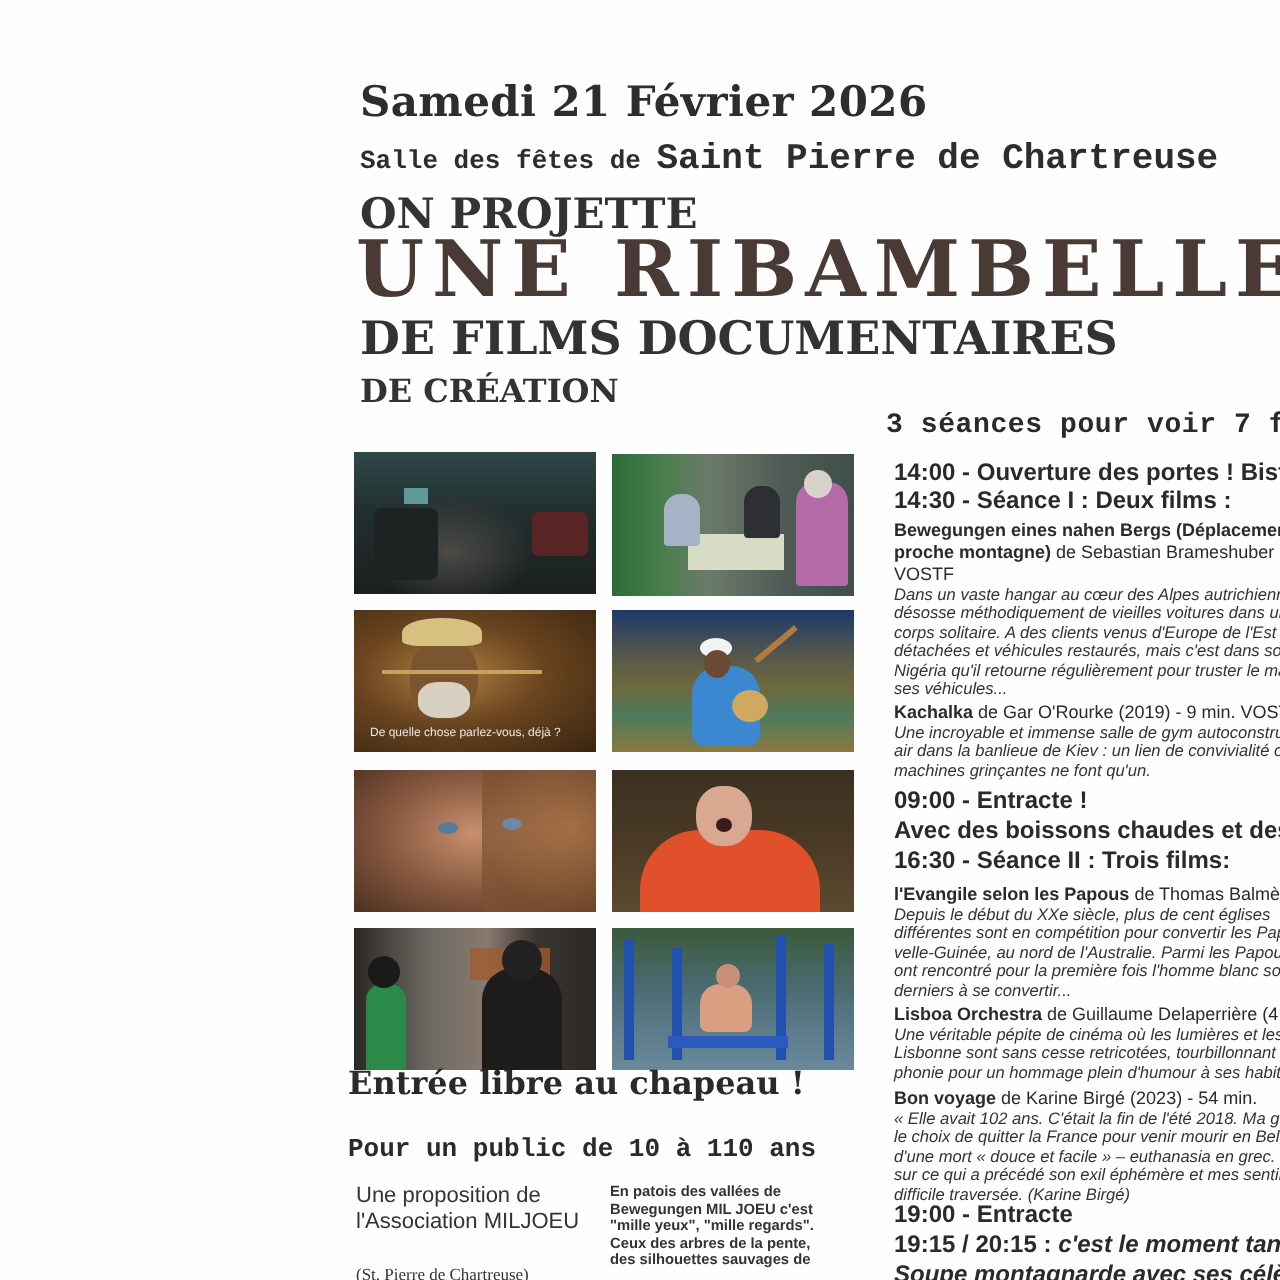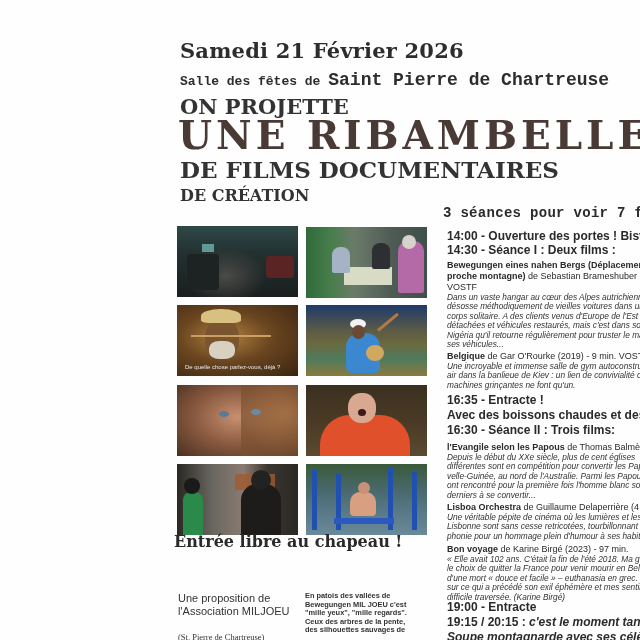--- a/index.html
+++ b/index.html
@@ -155,20 +155,21 @@
       <div class="bar" style="left:30px;top:10px;height:56px;"></div>
       <div class="bar" style="left:82px;top:4px;height:62px;"></div>
       <div class="bar" style="left:106px;top:8px;height:58px;"></div>
       <div class="bench"></div>
         <div class="man"></div>
         <div class="mhead"></div>
     </div>
   </div>
 
   <div class="entree slab">Entrée libre au chapeau !</div>
+  <div class="public mono">Pour un public de 10 à 110 ans</div>
 
   <div class="prop">
     <span class="l1">Une proposition de</span>
     <span class="l2">l'Association MILJOEU</span>
     <span class="l3">(St. Pierre de Chartreuse)</span>
   </div>
 
   <div class="patois">
     <div>En patois des vallées de</div>
     <div>Bewegungen MIL JOEU c'est</div>
@@ -193,29 +194,29 @@
     <div class="r-desc" style="top:88px;">
       <span>Dans un vaste hangar au cœur des Alpes autrichiennes, Cliff</span>
       <span>désosse méthodiquement de vieilles voitures dans un</span>
       <span>corps solitaire. A des clients venus d'Europe de l'Est</span>
       <span>détachées et véhicules restaurés, mais c'est dans son</span>
       <span>Nigéria qu'il retourne régulièrement pour truster le marché</span>
       <span>ses véhicules...</span>
     </div>
 
     <div class="r-film" style="top:146px;">
-      <b>Belgique</b><span> de Gar O'Rourke (2019) - 9 min. VOSTF</span>
+      <b>Kachalka</b><span> de Gar O'Rourke (2019) - 9 min. VOSTF</span>
     </div>
     <div class="r-desc" style="top:157px;">
       <span>Une incroyable et immense salle de gym autoconstruite en plein</span>
       <span>air dans la banlieue de Kiev : un lien de convivialité où hommes et</span>
       <span>machines grinçantes ne font qu'un.</span>
     </div>
 
-    <div class="r-time" style="top:188px;">16:35 - Entracte !</div>
+    <div class="r-time" style="top:188px;">09:00 - Entracte !</div>
     <div class="r-time" style="top:203px;">Avec des boissons chaudes et des gâteaux</div>
     <div class="r-time" style="top:218px;">16:30 - Séance II : Trois films:</div>
 
     <div class="r-film" style="top:237px;">
       <b>l'Evangile selon les Papous</b><span> de Thomas Balmès</span>
     </div>
     <div class="r-desc" style="top:248px;">
       <span>Depuis le début du XXe siècle, plus de cent églises</span>
       <span>différentes sont en compétition pour convertir les Papous de Nou-</span>
       <span>velle-Guinée, au nord de l'Australie. Parmi les Papous, ceux qui</span>
@@ -226,21 +227,21 @@
     <div class="r-film" style="top:297px;">
       <b>Lisboa Orchestra</b><span> de Guillaume Delaperrière (4</span>
     </div>
     <div class="r-desc" style="top:308px;">
       <span>Une véritable pépite de cinéma où les lumières et les sons de</span>
       <span>Lisbonne sont sans cesse retricotées, tourbillonnant en sym-</span>
       <span>phonie pour un hommage plein d'humour à ses habitants.</span>
     </div>
 
     <div class="r-film" style="top:339px;">
-      <b>Bon voyage</b><span> de Karine Birgé (2023) - 97 min.</span>
+      <b>Bon voyage</b><span> de Karine Birgé (2023) - 54 min.</span>
     </div>
     <div class="r-desc" style="top:350px;">
       <span>« Elle avait 102 ans. C'était la fin de l'été 2018. Ma grand-mère a fait</span>
       <span>le choix de quitter la France pour venir mourir en Belgique</span>
       <span>d'une mort « douce et facile » – euthanasia en grec. Ce film</span>
       <span>sur ce qui a précédé son exil éphémère et mes sentiments dans cette</span>
       <span>difficile traversée. (Karine Birgé)</span>
     </div>
 
     <div class="r-time" style="top:395px;text-align:right;">19:00 - Entracte</div>

